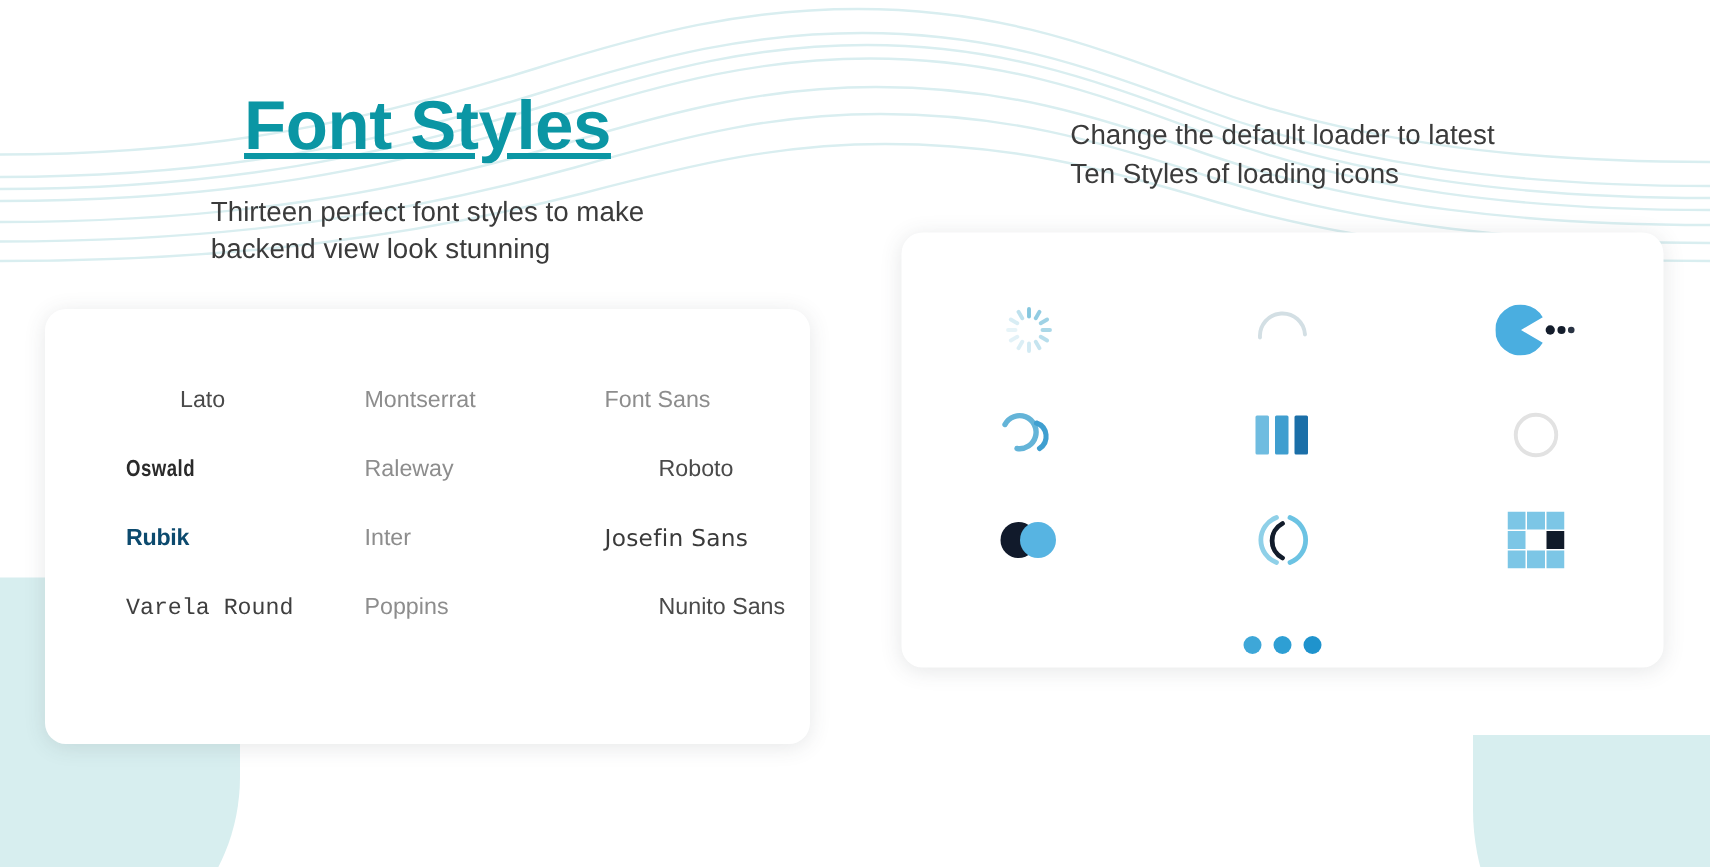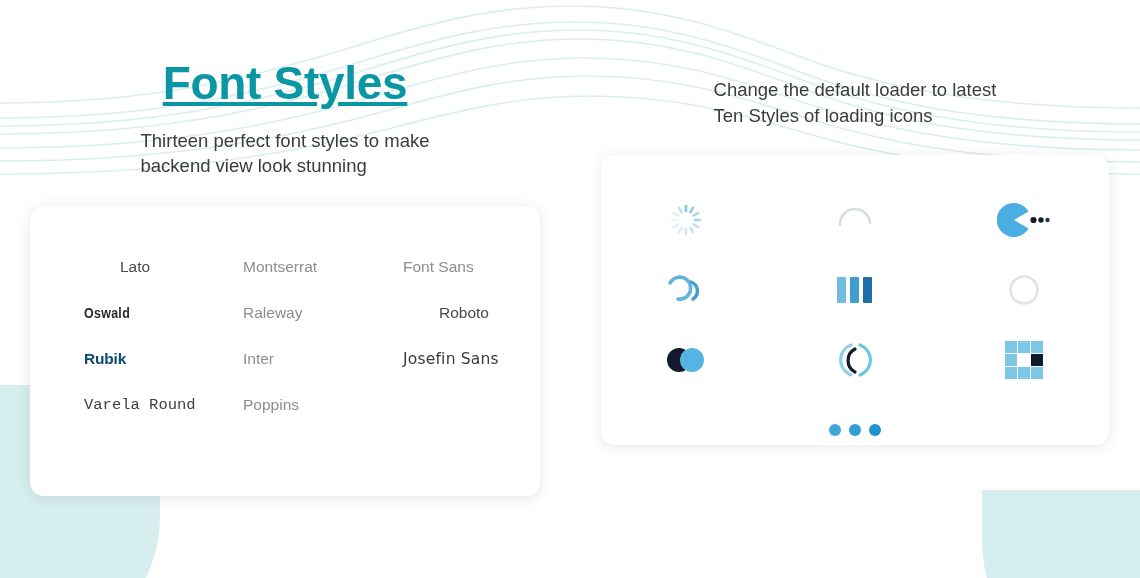--- a/index.html
+++ b/index.html
@@ -157,20 +157,21 @@
         <div class="font-item fw-light">Raleway</div>
         <div class="font-item fw-normal">Roboto</div>
 
         <div class="font-item fw-bold">Rubik</div>
         <div class="font-item fw-light">Inter</div>
 
         <div class="font-item fw-geo">Josefin Sans</div>
         <div class="font-item fw-round">Varela Round</div>
         <div class="font-item fw-light">Poppins</div>
 
+        <div class="font-item fw-normal">Nunito Sans</div>
       </div>
     </div>
   </div>
 
   <div class="col">
     <div class="panel-subtitle">Change the default loader to latest
 Ten Styles of loading icons</div>
 
     <div class="card card-loaders">
       <div class="loader-grid">

